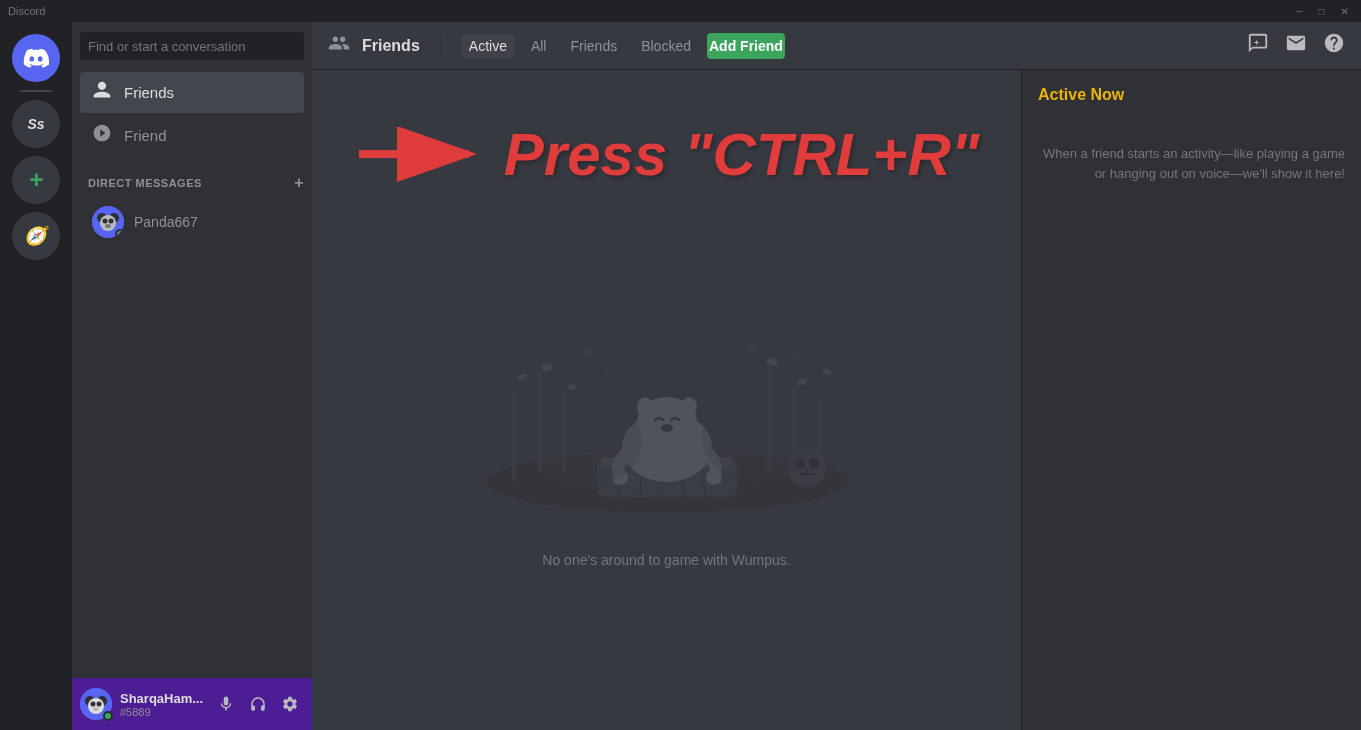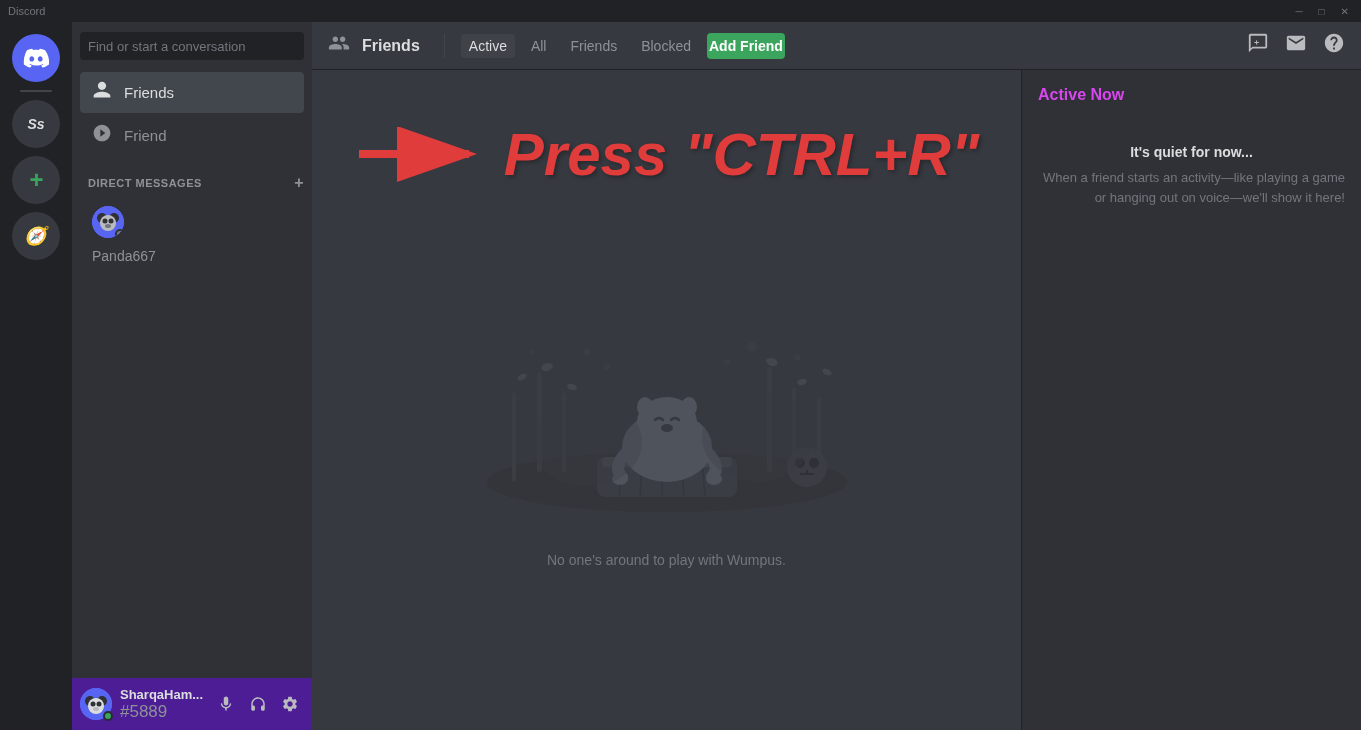--- a/index.html
+++ b/index.html
@@ -159,28 +159,28 @@
       letter-spacing: 0.5px;
       gap: 23px;
     }
     .dm-section-header .add-dm {
       cursor: pointer;
       font-size: 16px;
       color: #8e9297;
     }
     .dm-user-item {
       display: flex;
+      align-items: center;
       gap: 10px;
       padding: 8px 12px;
       border-radius: 4px;
       margin: 2px 8px;
       cursor: pointer;
       color: #8e9297;
       font-size: 14px;
-      flex-direction: column;
     }
     .dm-avatar {
       width: 32px;
       height: 32px;
       border-radius: 50%;
       background: #5865f2;
       flex-shrink: 0;
       position: relative;
       overflow: hidden;
       display: flex;
@@ -238,21 +238,21 @@
     }
     .user-panel-name {
       font-size: 13px;
       font-weight: 600;
       color: #dcddde;
       white-space: nowrap;
       overflow: hidden;
       text-overflow: ellipsis;
     }
     .user-panel-tag {
-      font-size: 17px;
+      font-size: 11px;
       color: #8e9297;
     }
     .user-panel-actions {
       display: flex;
       gap: 4px;
     }
     .user-panel-actions .action-btn {
       width: 28px;
       height: 28px;
       display: flex;
@@ -395,21 +395,21 @@
     .active-now-panel {
       width: 340px;
       background: #2f3136;
       border-left: 1px solid #202225;
       padding: 16px;
       flex-shrink: 0;
     }
     .active-now-title {
       font-size: 16px;
       font-weight: 700;
-      color: #d946ef;
+      color: #eab308;
       margin-bottom: 16px;
     }
     .active-now-empty-title {
       font-size: 14px;
       font-weight: 700;
       color: #dcddde;
       text-align: center;
       margin-bottom: 8px;
     }
     .active-now-empty-desc {
@@ -645,26 +645,25 @@
               <circle cx="350" cy="155" r="20" fill="#3a3d44"></circle>
               <circle cx="343" cy="151" r="5" fill="#2f3136"></circle>
               <circle cx="357" cy="151" r="5" fill="#2f3136"></circle>
               <path d="M343 162 L357 162" stroke="#2f3136" stroke-width="2"></path>
               <line x1="350" y1="158" x2="350" y2="162" stroke="#2f3136" stroke-width="2"></line>
 
               <ellipse cx="130" cy="130" rx="55" ry="45" fill="#3a3d44" opacity="0.3"></ellipse>
               <ellipse cx="300" cy="125" rx="55" ry="45" fill="#3a3d44" opacity="0.3"></ellipse>
             </svg>
           </div>
-          <div class="wumpus-caption">No one's around to play with Wumpus.</div>
+          <div class="wumpus-caption">No one's around to game with Wumpus.</div>
         </div>
       </div>
 
       <div class="active-now-panel">
         <div class="active-now-title">Active Now</div>
         <div style="margin-top: 40px;">
-          <div class="active-now-empty-title">It's quiet for now...</div>
           <div class="active-now-empty-desc">When a friend starts an activity—like playing a game or hanging out on voice—we'll show it here!</div>
         </div>
       </div>
     </div>
   </div>
 </div>
 
 </body></html>

